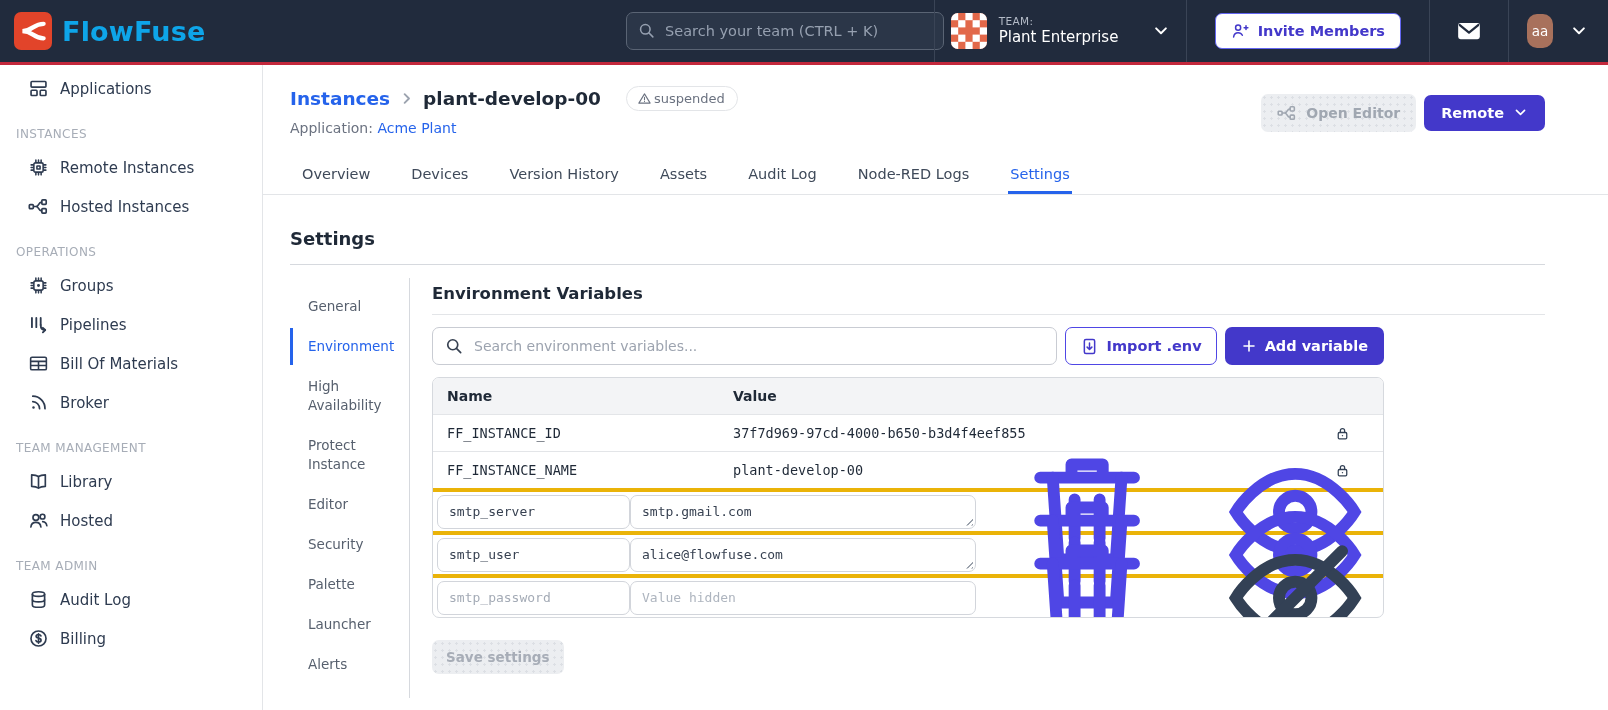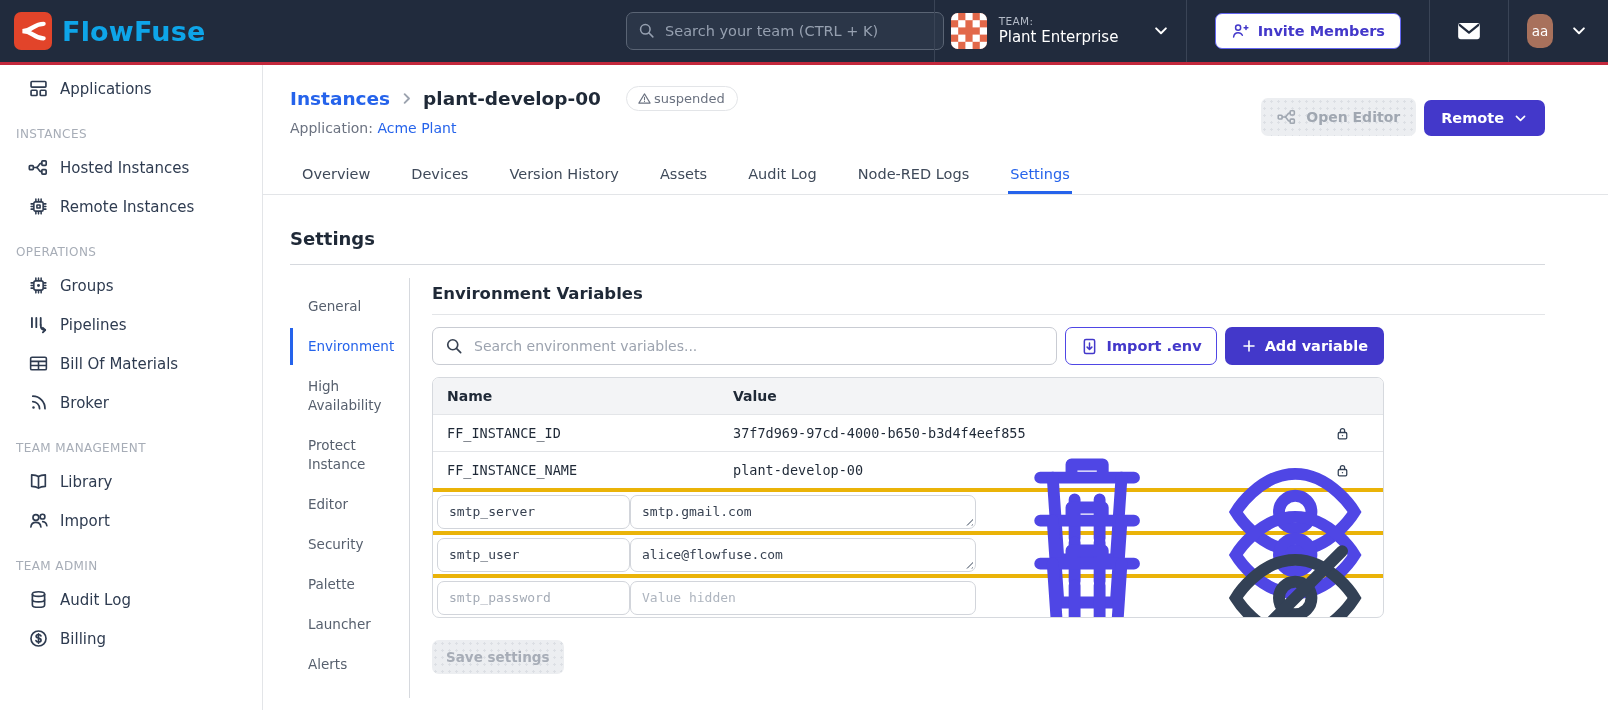--- a/index.html
+++ b/index.html
@@ -45,21 +45,21 @@
   .main { flex:1; min-width:0; }
   .main-header { display:flex; justify-content:space-between; padding:21px 63px 0 27px; }
   .crumbs { display:flex; align-items:center; gap:9px; }
   .crumb-link { font-size:18.5px; font-weight:700; color:#2563eb; cursor:pointer; }
   .crumb-sep { width:15px; height:15px; color:#9ca3af; }
   .crumb-current { font-size:18.5px; font-weight:700; color:#1f2937; }
   .badge { display:flex; align-items:center; gap:2px; margin-left:16px; border:1px solid #e3e5e8; border-radius:999px; padding:4px 12px 4px 10px; font-size:13px; color:#6b7280; background:#fff; }
   .badge .ic { width:15px; height:15px; color:#6b7280; }
   .app-line { margin-top:9px; font-size:14px; color:#6b7280; }
   .app-line a { color:#2563eb; text-decoration:none; cursor:pointer; }
-  .header-actions { display:flex; gap:8px; align-items:flex-end; margin-top:3px;padding-left:44px; }
+  .header-actions { display:flex; gap:8px; align-items:center; margin-top:3px;padding-left:44px; }
   .btn-disabled { display:flex; align-items:center; gap:9px; background-color:#eceef1; background-image:radial-gradient(#dcdfe4 1px, transparent 1.2px); background-size:7px 7px; color:#a0a7b1; font-weight:700; font-size:14px; padding:9px 16px; border:none; border-radius:7px; font-family:inherit; cursor:default; }
   .btn-disabled .ic { width:20px; height:20px; }
   .btn-primary { display:flex; align-items:center; gap:9px; background:#4338ca; color:#fff; font-weight:700; font-size:14.5px; padding:10px 17px; border:none; border-radius:7px; font-family:inherit; cursor:pointer; }
   .btn-primary .chev { width:15px; height:15px; }
 
   
   .tabs { display:flex; gap:37px; padding-left:37px; margin-top:20px; border-bottom:1px solid #e3e5e8; }
   .tab { padding:10px 2px 12px; font-size:14.5px; color:#3f4a5a; cursor:pointer; }
   .tab.active { color:#2563eb; box-shadow:inset 0 -3px 0 #2563eb; }
 
@@ -292,30 +292,30 @@
     <div class="side-item">
       <svg class="ic">
           <use href="#i-apps"></use>
         </svg>
       <span>Applications</span>
     </div>
 
     <div class="side-label">INSTANCES</div>
     <div class="side-item">
       <svg class="ic">
+          <use href="#i-chip"></use>
+        </svg>
+      <span>Remote Instances</span>
+    </div>
+    <div class="side-item">
+      <svg class="ic">
           <use href="#i-fork"></use>
         </svg>
       <span>Hosted Instances</span>
     </div>
-    <div class="side-item">
-      <svg class="ic">
-          <use href="#i-chip"></use>
-        </svg>
-      <span>Remote Instances</span>
-    </div>
 
     <div class="side-label">OPERATIONS</div>
     <div class="side-item">
       <svg class="ic">
           <use href="#i-chip-dot"></use>
         </svg>
       <span>Groups</span>
     </div>
     <div class="side-item">
       <svg class="ic">
@@ -340,21 +340,21 @@
     <div class="side-item">
       <svg class="ic">
           <use href="#i-book"></use>
         </svg>
       <span>Library</span>
     </div>
     <div class="side-item">
       <svg class="ic">
           <use href="#i-users"></use>
         </svg>
-      <span>Import</span>
+      <span>Hosted</span>
     </div>
 
     <div class="side-label">TEAM ADMIN</div>
     <div class="side-item">
       <svg class="ic">
           <use href="#i-db"></use>
         </svg>
       <span>Audit Log</span>
     </div>
     <div class="side-item">

